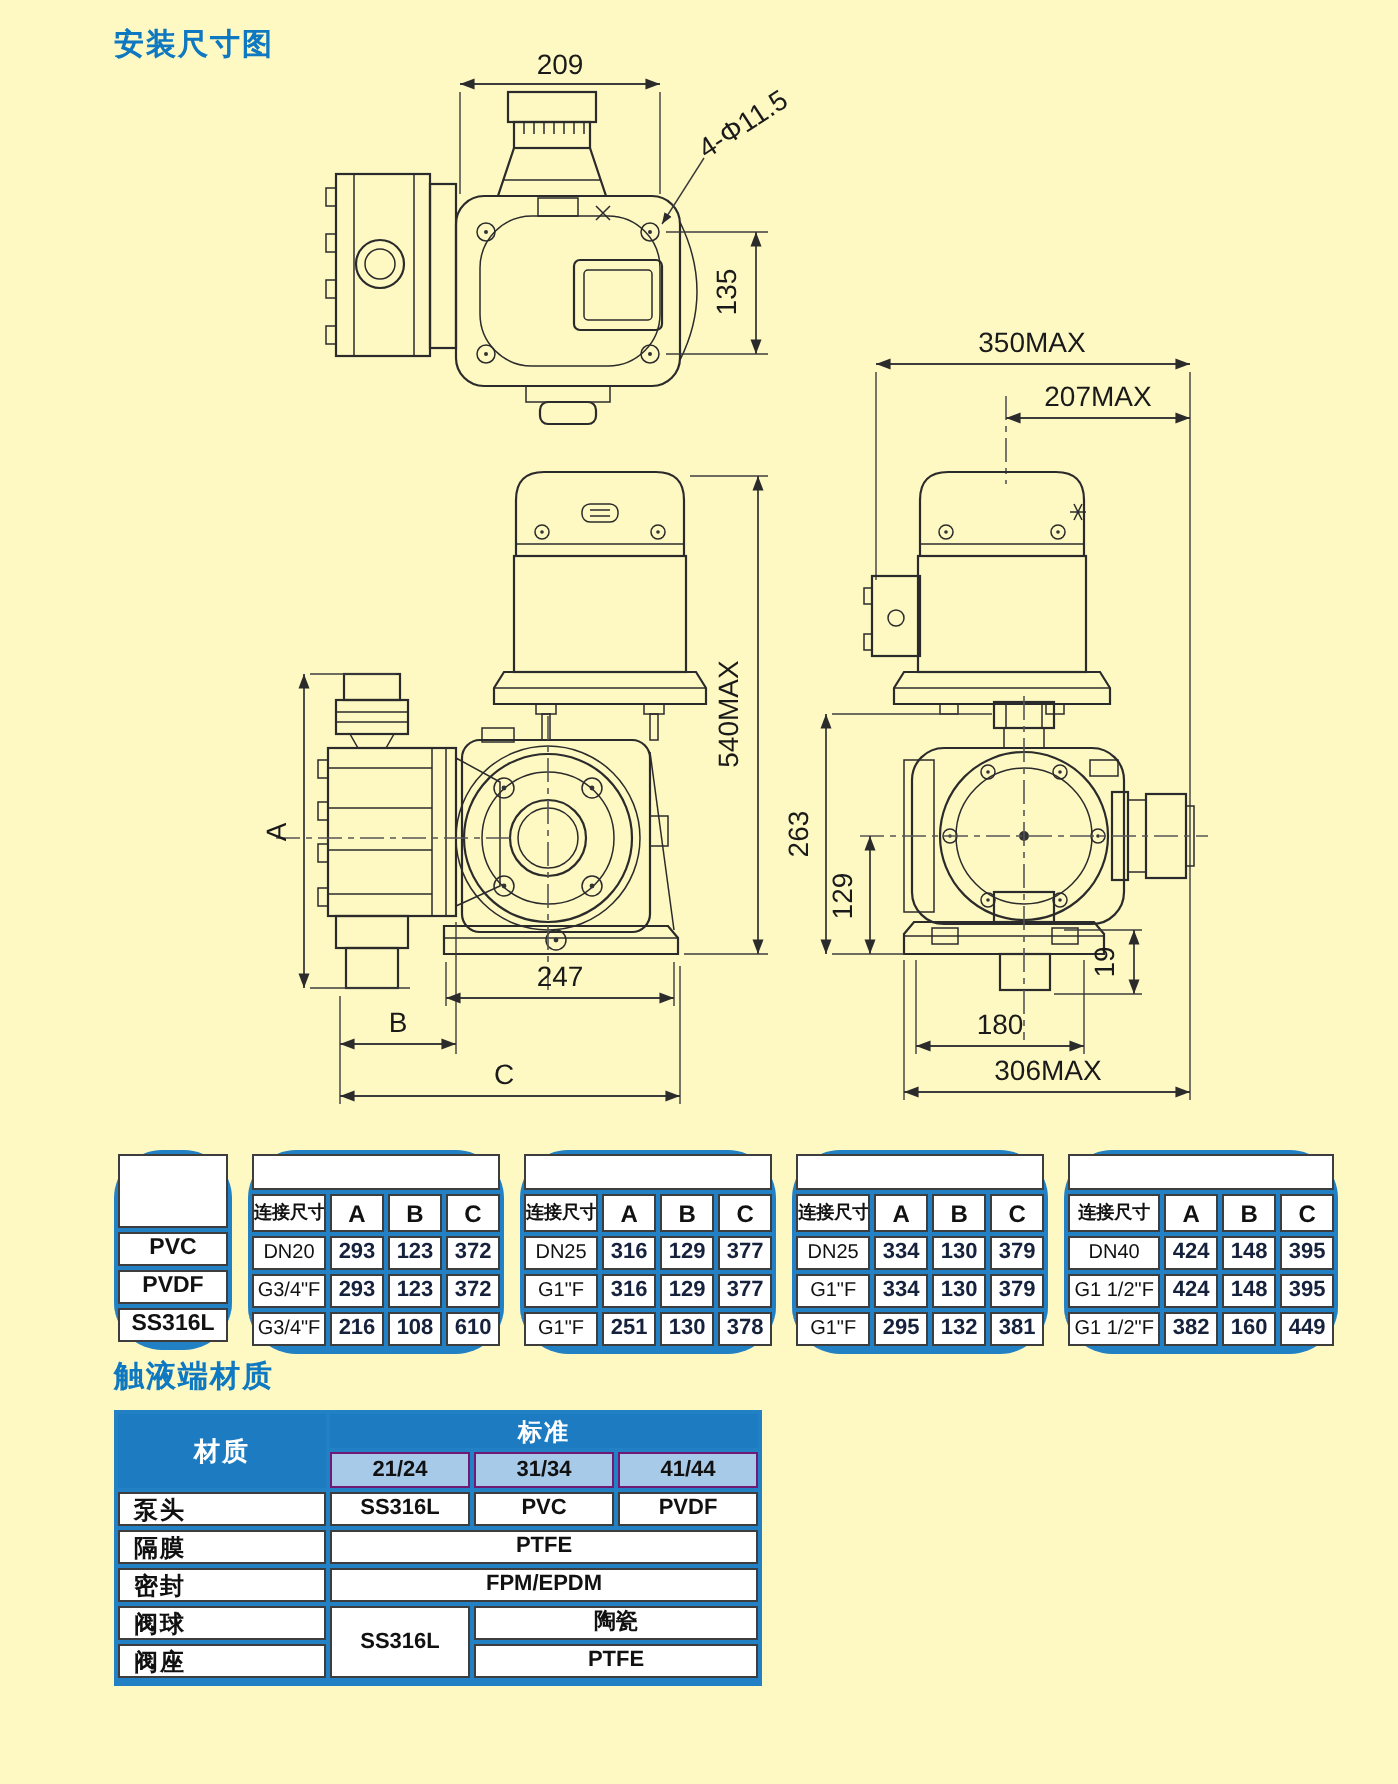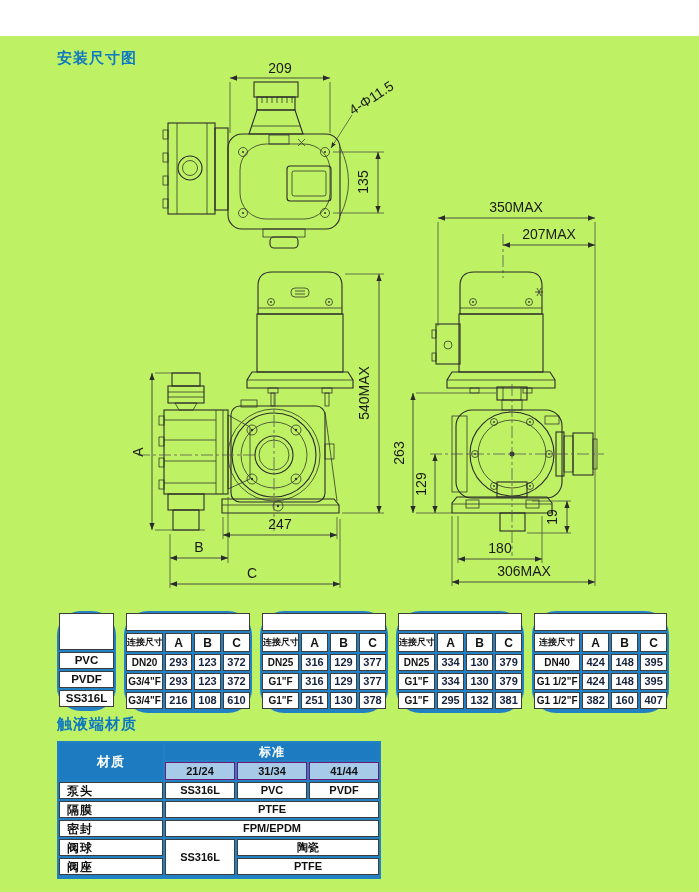--- a/index.html
+++ b/index.html
@@ -1,36 +1,36 @@
 <!DOCTYPE html>
 <html><head>
 <meta charset="utf-8">
 <style>
   html,body{margin:0;padding:0;background:#fff;}
   body{width:699px;height:892px;position:relative;overflow:hidden;
        font-family:"Liberation Sans","DejaVu Sans",sans-serif;color:#111;}
-  .page{position:absolute;inset:0;background:#bef264;margin-top:36px;}
+  .page{position:absolute;inset:0;background:#fef9c3;}
   .sec-title{position:absolute;left:57px;font-size:15px;font-weight:bold;color:#0e78c0;letter-spacing:1px;}
   #title-install{top:13px;}
   #title-wetted{top:679px;}
   svg text{font-family:"Liberation Sans","DejaVu Sans",sans-serif;}
   .dimtxt{font-size:14px;fill:#1a1a1a;}
 
   
   .dim-wrap{position:absolute;left:57px;top:575px;display:flex;gap:8px;align-items:flex-start;}
   table.dgrid{border-collapse:separate;border-spacing:2px;background:#2280c4;
               border-bottom:2px solid #2280c4;table-layout:fixed;border-radius:24px;}
   table.dgrid td{background:#fff;border:1px solid #3d3d3d;text-align:center;vertical-align:middle;
                  padding:0;line-height:1;overflow:hidden;white-space:nowrap;}
   td.ghead{background:#17375e;border:1px solid #17375e;color:#fff;font-weight:bold;font-size:12px;height:16px;letter-spacing:0.5px;}
   td.mathead{background:#1d7cc1;border:1px solid #1d7cc1;color:#fff;font-weight:bold;font-size:12px;height:35px;line-height:1.25;}
   td.matval{font-weight:bold;font-size:11.5px;height:15px;}
   td.sub{font-weight:bold;font-size:12px;height:17px;}
   td.sub-conn{font-size:9px;}
-  td.conn{font-weight:bold;font-size:10px;height:15px;}
+  td.conn{font-weight:normal;font-size:10px;height:15px;}
   td.val{font-weight:bold;font-size:11px;height:15px;color:#16223c;}
   table.mat{width:59px;}
   table.grp{width:128px;}
   table.grp col.c-conn{width:37px;}
   table.grp col.c-abc{width:27px;}
   table.grp4{width:137px;}
   table.grp4 col.c-conn{width:46px;}
   table.grp4 td.conn{font-size:10px;}
 
   
@@ -474,21 +474,21 @@
       <tr>
         <td class="conn">G1 1/2"F</td>
         <td class="val">424</td>
         <td class="val">148</td>
         <td class="val">395</td>
       </tr>
       <tr>
         <td class="conn">G1 1/2"F</td>
         <td class="val">382</td>
         <td class="val">160</td>
-        <td class="val">407</td>
+        <td class="val">449</td>
       </tr>
     </tbody>
       </table>
   </div>
 
   <div class="sec-title" id="title-wetted">触液端材质</div>
 
   <div class="wet-wrap">
     <table class="wet">
       <colgroup>

